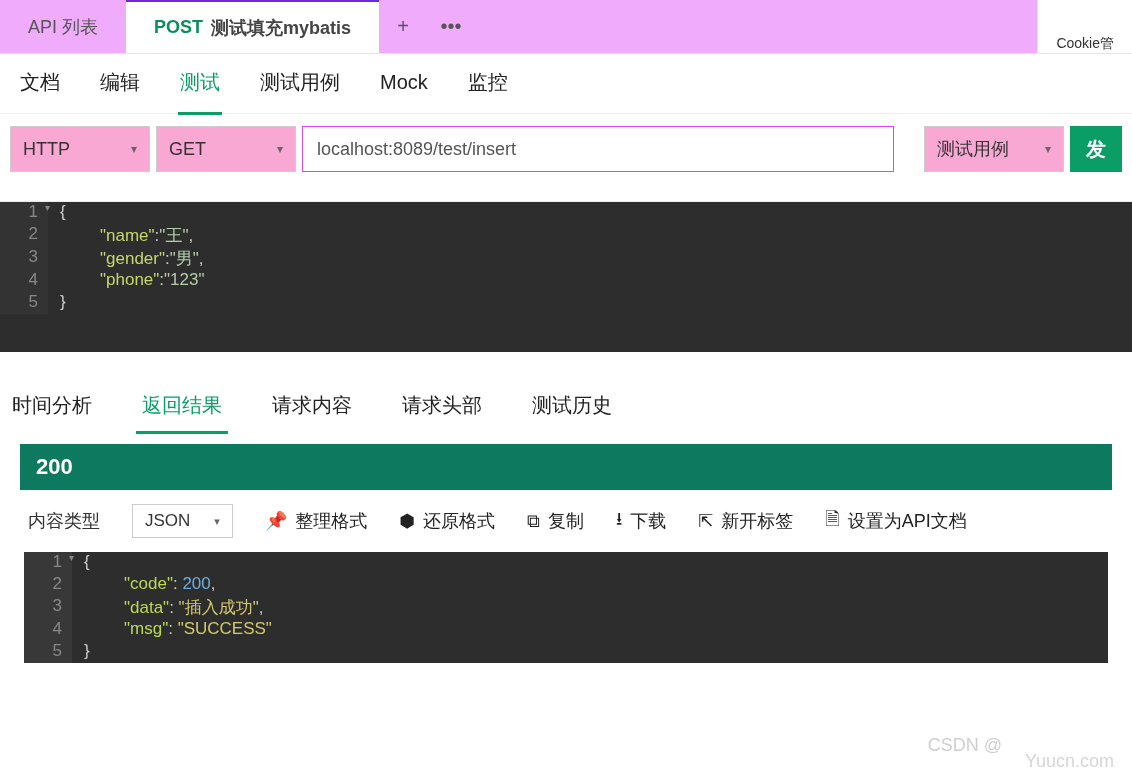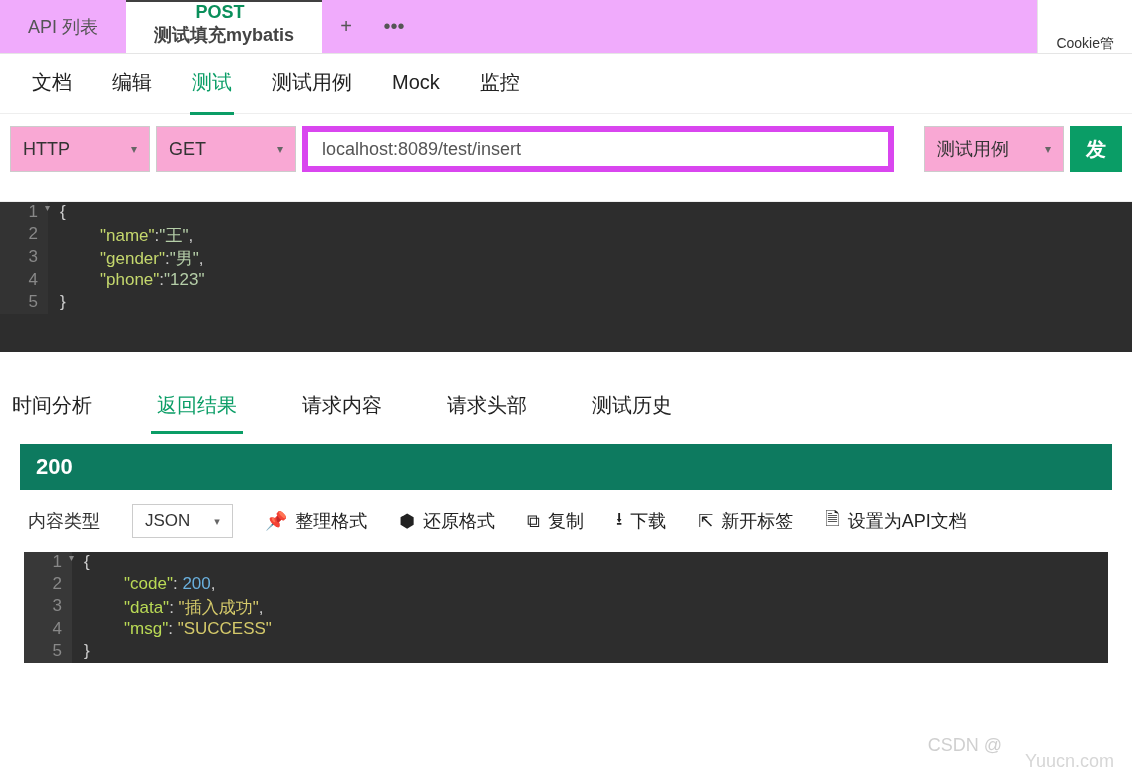--- a/index.html
+++ b/index.html
@@ -1,52 +1,52 @@
 <!DOCTYPE html>
 <html><head>
 <meta charset="utf-8">
 <style>
 * { margin: 0; padding: 0; box-sizing: border-box; font-family: -apple-system, "Helvetica Neue", Arial, sans-serif; }
 body { background: #fff; width: 1132px; height: 774px; overflow: hidden; font-size: 16px; color: #333; }
 
 .topbar { display: flex; align-items: stretch; height: 54px; background: #f0abfc; border-bottom: 1px solid #e5e5e5; }
 .top-tab { display: flex; align-items: center; padding: 0 28px; font-size: 18px; color: #555; cursor: pointer; }
-.top-tab.active { background: #fff; font-weight: 600; border-top: 2px solid #404040; flex-direction: column; }
+.top-tab.active { background: #fff; font-weight: 600; border-top: 2px solid #6d28d9; }
 .top-tab.active .method { color: #0a8f5b; font-weight: 700; margin-right: 8px; }
 .top-tab.active .title { color: #444; font-weight: 600; }
 .top-icon { display: flex; align-items: center; justify-content: center; width: 48px; font-size: 20px; color: #555; cursor: pointer; }
 .spacer { flex: 1; }
 .cookie-btn { display: flex; align-items: flex-end; padding: 0 18px; background: #fff; border-left: 1px solid #e5e5e5; font-size: 14px; cursor: pointer; }
 
-.subnav { display: flex; align-items: center; height: 60px; padding: 0 30px; gap: 36px; border-bottom: 1px solid #eee; }
+.subnav { display: flex; align-items: center; height: 60px; padding: 0 18px; gap: 36px; border-bottom: 1px solid #eee; }
 .subnav-item { font-size: 20px; color: #222; padding: 16px 2px; cursor: pointer; border-bottom: 3px solid transparent; }
 .subnav-item.active { color: #0a9d66; border-bottom-color: #0a9d66; font-weight: 500; }
 
 .req-row { display: flex; align-items: stretch; padding: 12px 10px; gap: 6px; }
 .sel { display: flex; align-items: center; justify-content: space-between; border: 1px solid #ccc; background: #f9a8d4; padding: 0 12px; height: 46px; font-size: 18px; cursor: pointer; }
 .sel .caret { font-size: 12px; color: #666; margin-left: 12px; }
-.url-input { flex: 1; border: 6px solid #d946ef; height: 46px; padding: 0 14px; font-size: 18px; color: #555; }
+.url-input { flex: 1; border: 1px solid #d946ef; height: 46px; padding: 0 14px; font-size: 18px; color: #555; }
 .gap { width: 18px; }
 .cases-sel { width: 140px; }
 .send-btn { background: #0a9d66; color: #fff; border: none; height: 46px; padding: 0 16px; font-size: 20px; font-weight: 600; cursor: pointer; }
 
 .editor { background: #2d2d2d; color: #ccc; font-family: Consolas, Monaco, monospace; font-size: 17px; }
 .editor-row { display: flex; min-height: 22px; }
 .gutter { width: 48px; text-align: right; padding-right: 10px; color: #888; background: #333; user-select: none; position: relative; }
 .gutter.fold::after { content: "▾"; position: absolute; right: -2px; font-size: 10px; color: #888; }
 .code { padding-left: 12px; white-space: pre; }
 .indent1 { padding-left: 52px; }
 .brace { color: #ccc; }
 .key { color: #c5d86d; }
 .str { color: #b5cea8; }
 .punct { color: #ccc; }
 
 .editor1 { height: 150px; }
 
-.result-tabs { display: flex; align-items: flex-start; height: 54px; padding: 0 6px; gap: 53px; margin-top: 28px; }
+.result-tabs { display: flex; align-items: flex-start; height: 54px; padding: 0 6px; gap: 38px; margin-top: 28px; }
 .result-tab { font-size: 20px; color: #222; padding: 12px 6px; cursor: pointer; border-bottom: 3px solid transparent; }
 .result-tab.active { color: #0a9d66; border-bottom-color: #0a9d66; }
 
 .status-bar { background: #0d7a5f; color: #fff; margin: 10px 20px 0 20px; height: 46px; display: flex; align-items: center; padding: 0 16px; font-size: 22px; font-weight: 600; }
 
 .toolbar { display: flex; align-items: center; padding: 14px 28px; gap: 32px; border-radius: 26px; }
 .tool-label { font-size: 18px; color: #333; }
 .tool-sel { display: flex; align-items: center; border: 1px solid #ccc; padding: 6px 12px; font-size: 17px; gap: 24px; cursor: pointer; }
 .tool-btn { display: flex; align-items: center; gap: 8px; font-size: 18px; color: #222; cursor: pointer; }
 

